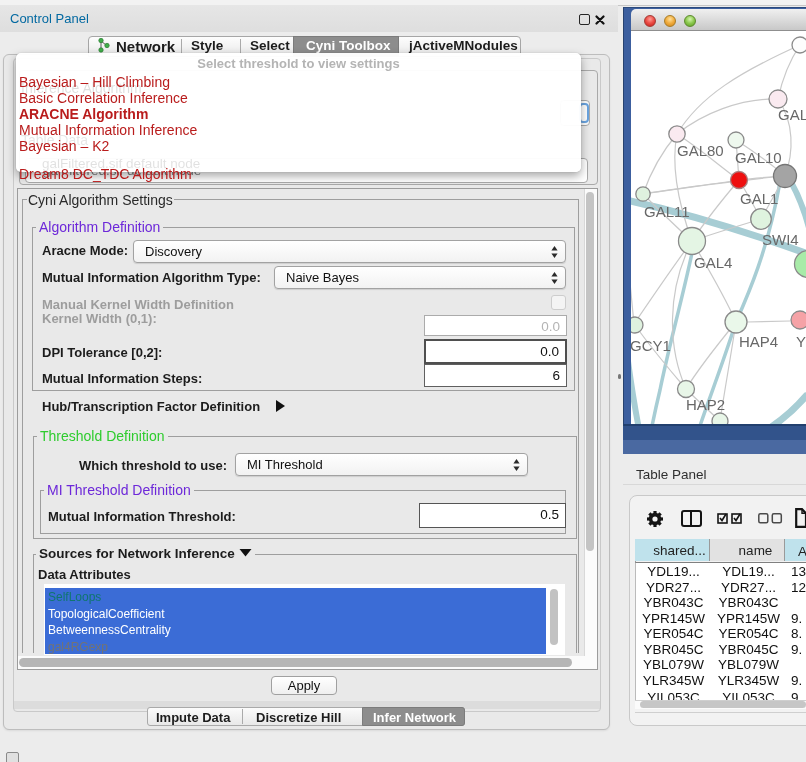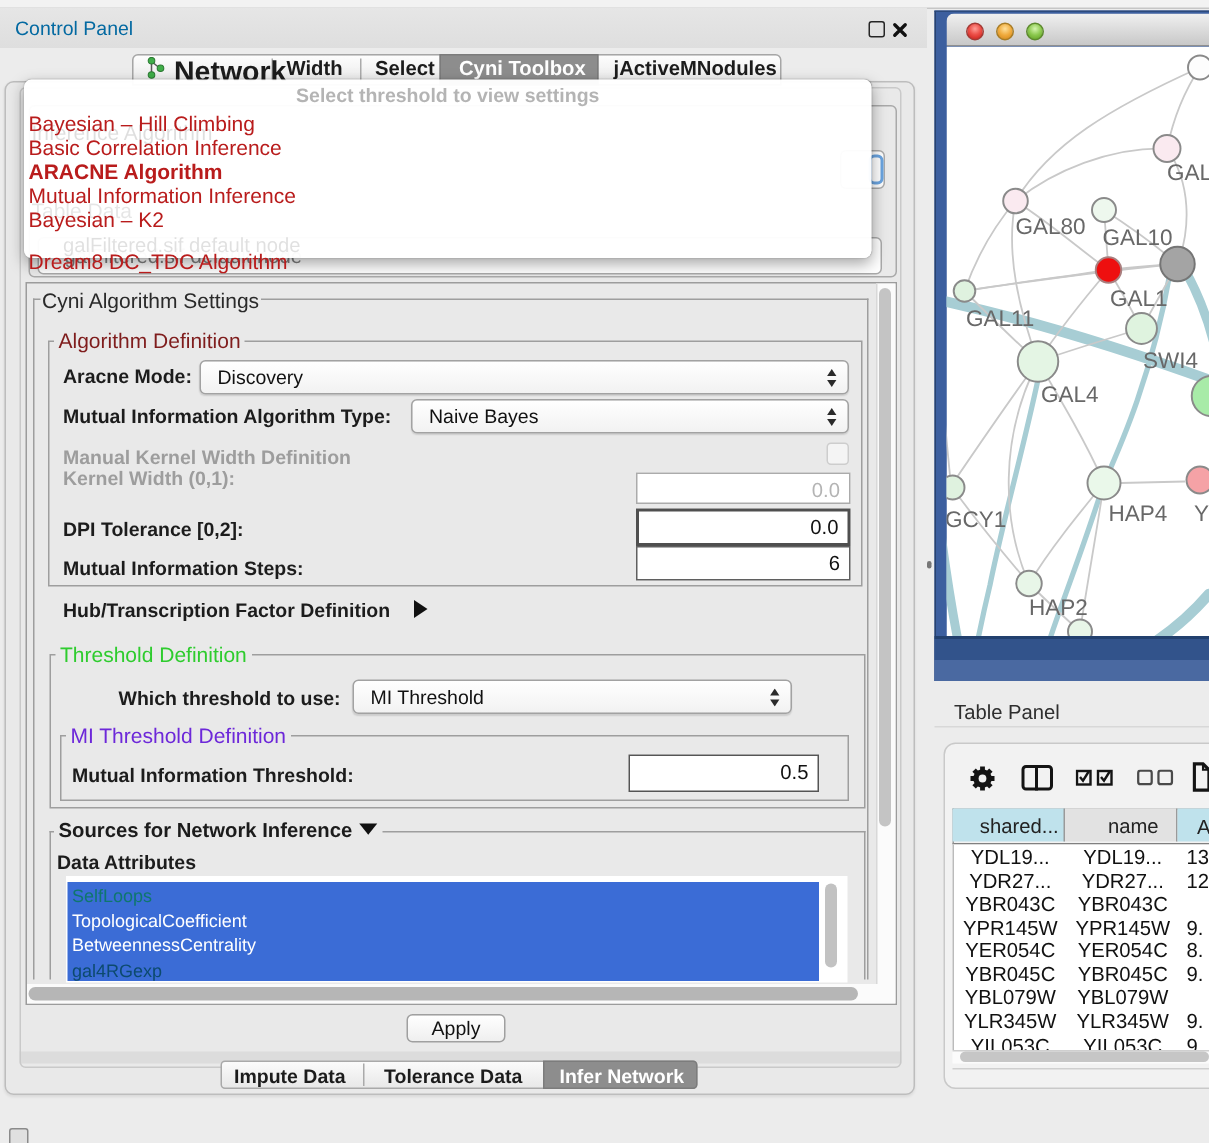--- a/index.html
+++ b/index.html
@@ -32,22 +32,22 @@
 <div class="abs" style="left:293px;top:36px;width:106px;height:21px;background:#8d8d8d;box-sizing:border-box;border:1px solid #7c7c7c"></div>
 <div class="abs" style="left:181px;top:39px;width:1px;height:15px;background:#aaa"></div>
 <div class="abs" style="left:240px;top:39px;width:1px;height:15px;background:#aaa"></div>
 <svg class="abs" style="left:97px;top:38px" width="14" height="15" viewBox="0 0 14 15">
     <line x1="4" y1="3" x2="9" y2="7" stroke="#5a5a5a" stroke-width="1"></line>
     <line x1="4" y1="3" x2="4" y2="11" stroke="#5a5a5a" stroke-width="1"></line>
     <circle cx="4" cy="2.5" r="2.2" fill="#3fae49" stroke="#2c7a33" stroke-width=".7"></circle>
     <circle cx="10" cy="7.5" r="2.2" fill="#3fae49" stroke="#2c7a33" stroke-width=".7"></circle>
     <circle cx="4" cy="12" r="2.2" fill="#3fae49" stroke="#2c7a33" stroke-width=".7"></circle>
   </svg>
-<div class="abs tabtxt" style="left:116px;top:38px;font-size:19px">Network</div>
-<div class="abs tabtxt" style="left:191px;top:38px;font-size:13.5px">Width</div>
+<div class="abs tabtxt" style="left:116px;top:38px;font-size:15px">Network</div>
+<div class="abs tabtxt" style="left:191px;top:38px;font-size:13.5px">Style</div>
 <div class="abs tabtxt" style="left:250px;top:38px;font-size:13.5px">Select</div>
 <div class="abs tabtxt" style="left:306px;top:38px;color:#fff;font-size:13.5px">Cyni Toolbox</div>
 <div class="abs tabtxt" style="left:409px;top:38px;font-size:13.5px">jActiveMNodules</div>
 
 <div class="abs" style="left:19px;top:70px;width:579px;height:115px;border:1px solid #a9a9a9;border-radius:4px;box-sizing:border-box"></div>
 <div class="abs" style="left:560px;top:100px;width:30px;height:26px;background:#fff;border:1px solid #a9a9a9;border-radius:4px;box-sizing:border-box"></div>
 <div class="abs" style="left:579px;top:103px;width:10px;height:20px;background:#fff;border:2px solid #6aa4e0;border-radius:4px;box-sizing:border-box"></div>
 <div class="abs" style="left:25px;top:158px;width:563px;height:25px;background:#fff;border:1px solid #a9a9a9;border-radius:4px;box-sizing:border-box">
     <span style="position:absolute;left:17px;top:4px;font:13.5px 'Liberation Sans',sans-serif;color:#808080">galFiltered.sif default node</span>
   </div>
@@ -55,21 +55,21 @@
 <div class="abs" style="left:17px;top:188px;width:581px;height:482px;border:1px solid #9c9c9c;background:#e9e9e9;box-sizing:border-box"></div>
 <div class="abs" style="left:584px;top:189px;width:13px;height:467px;background:#fbfbfb;border-left:1px solid #d8d8d8;box-sizing:border-box"></div>
 <div class="abs" style="left:586px;top:192px;width:8px;height:359px;background:#c4c4c4;border-radius:4px"></div>
 <div class="abs" style="left:18px;top:656px;width:579px;height:13px;background:#fbfbfb"></div>
 <div class="abs" style="left:19px;top:658px;width:553px;height:9px;background:#b6b6b6;border-radius:4.5px"></div>
 
 <div class="abs" style="left:22px;top:199px;width:557px;height:454px;border:1px solid #9e9e9e;border-bottom:none;box-sizing:border-box"></div>
 <div class="abs" style="left:27px;top:192px;background:#e9e9e9;padding:0 1px;font:14px 'Liberation Sans',sans-serif;color:#2a2a2a">Cyni Algorithm Settings</div>
 
 <div class="abs" style="left:32px;top:227px;width:543px;height:164px;border:1px solid #9e9e9e;box-sizing:border-box">
-  <span class="fslab" style="color:#7f1d1d">Algorithm Definition</span>
+  <span class="fslab" style="color:#6d28d9">Algorithm Definition</span>
 </div>
 <div class="lbl" style="left:42px;top:243px">Aracne Mode:</div>
 <div class="combo" style="left:133px;top:240px;width:433px;height:23px">Discovery<svg class="spin" width="7" height="12" viewBox="0 0 7 12">
       <path d="M3.5 0 L6.6 4.6 H0.4 Z" fill="#2a2a2a"></path>
       <path d="M3.5 12 L0.4 7.4 H6.6 Z" fill="#2a2a2a"></path>
     </svg></div>
 <div class="lbl" style="left:42px;top:270px">Mutual Information Algorithm Type:</div>
 <div class="combo" style="left:274px;top:266px;width:292px;height:23px">Naive Bayes<svg class="spin" width="7" height="12" viewBox="0 0 7 12">
       <path d="M3.5 0 L6.6 4.6 H0.4 Z" fill="#2a2a2a"></path>
       <path d="M3.5 12 L0.4 7.4 H6.6 Z" fill="#2a2a2a"></path>
@@ -92,45 +92,45 @@
 </div>
 <div class="lbl" style="left:79px;top:458px">Which threshold to use:</div>
 <div class="combo" style="left:235px;top:453px;width:293px;height:23px">MI Threshold<svg class="spin" width="7" height="12" viewBox="0 0 7 12">
       <path d="M3.5 0 L6.6 4.6 H0.4 Z" fill="#2a2a2a"></path>
       <path d="M3.5 12 L0.4 7.4 H6.6 Z" fill="#2a2a2a"></path>
     </svg></div>
 <div class="abs" style="left:40px;top:490px;width:526px;height:44px;border:1px solid #9e9e9e;box-sizing:border-box">
   <span class="fslab" style="color:#6d28d9">MI Threshold Definition</span>
 </div>
 <div class="lbl" style="left:48px;top:509px">Mutual Information Threshold:</div>
-<div class="tf" style="left:419px;top:503px;width:127px;height:25px;border:1.5px solid #555">0.5</div>
+<div class="tf" style="left:419px;top:503px;width:147px;height:25px;border:1.5px solid #555">0.5</div>
 
 <div class="abs" style="left:33px;top:554px;width:544px;height:99px;border:1px solid #9e9e9e;border-bottom:none;box-sizing:border-box">
   <span class="fslab" style="color:#1c1c1c;font-weight:700;font-size:13.5px;left:2px">Sources for Network Inference <svg width="13" height="9" viewBox="0 0 13 9" style="vertical-align:1px">
         <path d="M0.5 1 H12.5 L6.5 8.5 Z" fill="#111"></path>
       </svg></span>
 </div>
 <div class="lbl" style="left:38px;top:567px">Data Attributes</div>
 <div class="abs" style="left:44px;top:584px;width:521px;height:71px;background:#fff"></div>
 <div class="abs" style="left:45px;top:588px;width:501px;height:66px;background:#3b6cd6"></div>
 <div class="abs" style="left:48px;top:590px;font:12px 'Liberation Sans',sans-serif;color:#0f766e">SelfLoops</div>
 <div class="abs" style="left:48px;top:607px;font:12px 'Liberation Sans',sans-serif;color:#fff">TopologicalCoefficient</div>
 <div class="abs" style="left:48px;top:623px;font:12px 'Liberation Sans',sans-serif;color:#fff">BetweennessCentrality</div>
-<div class="abs" style="left:48px;top:640px;font:12px 'Liberation Sans',sans-serif;color:#0c4a6e">gal4RGexp</div>
+<div class="abs" style="left:48px;top:640px;font:12px 'Liberation Sans',sans-serif;color:#737373">gal4RGexp</div>
 <div class="abs" style="left:550px;top:589px;width:8px;height:56px;background:#c2c2c2;border-radius:4px"></div>
 
 <div class="abs" style="left:271px;top:676px;width:66px;height:19px;background:linear-gradient(#ffffff,#efefef);border:1px solid #a0a0a0;border-radius:4px;box-sizing:border-box;text-align:center;font:13px 'Liberation Sans',sans-serif;color:#111;padding-top:1px">Apply</div>
 <div class="abs" style="left:13px;top:701px;width:588px;height:8px;background:#dcdcdc"></div>
 <div class="abs" style="left:13px;top:58px;width:588px;height:654px;border:1px solid #c9c9c9;border-radius:4px;box-sizing:border-box;pointer-events:none"></div>
 
 <div class="abs" style="left:147px;top:707px;width:318px;height:19px;background:linear-gradient(#fbfbfb,#e8e8e8);border:1px solid #a9a9a9;border-radius:3px;box-sizing:border-box"></div>
 <div class="abs" style="left:362px;top:707px;width:103px;height:19px;background:#8d8d8d;border:1px solid #7c7c7c;border-radius:0 3px 3px 0;box-sizing:border-box"></div>
 <div class="abs" style="left:242px;top:709px;width:1px;height:15px;background:#aaa"></div>
 <div class="abs tabtxt" style="left:156px;top:710px">Impute Data</div>
-<div class="abs tabtxt" style="left:256px;top:710px">Tolerance Data</div>
+<div class="abs tabtxt" style="left:256px;top:710px">Discretize Hill</div>
 <div class="abs tabtxt" style="left:373px;top:710px;color:#fff">Infer Network</div>
 
 <div class="abs" style="left:6px;top:752px;width:13px;height:12px;background:#e0e0e0;border:1.5px solid #8a8a8a;border-radius:2px;box-sizing:border-box"></div>
 
 <div class="abs" style="left:618px;top:374px;width:3px;height:5px;background:#777;border-radius:1.5px"></div>
 
 <div class="abs" style="left:16px;top:53px;width:565px;height:119px;background:rgba(255,255,255,0.97);border-radius:5px;box-shadow:0 4px 10px rgba(0,0,0,0.35),0 0 1px rgba(0,0,0,0.3)"></div>
 <div class="abs" style="left:16px;top:56px;width:565px;text-align:center;font:700 13px 'Liberation Sans',sans-serif;color:#b4b4b4">Select threshold to view settings</div>
 <div class="abs" style="left:21px;top:80px;font:14px 'Liberation Sans',sans-serif;color:rgba(0,0,0,0.13)">Inference Algorithm</div>
 <div class="abs" style="left:21px;top:132px;font:14px 'Liberation Sans',sans-serif;color:rgba(0,0,0,0.10)">Table Data</div>

